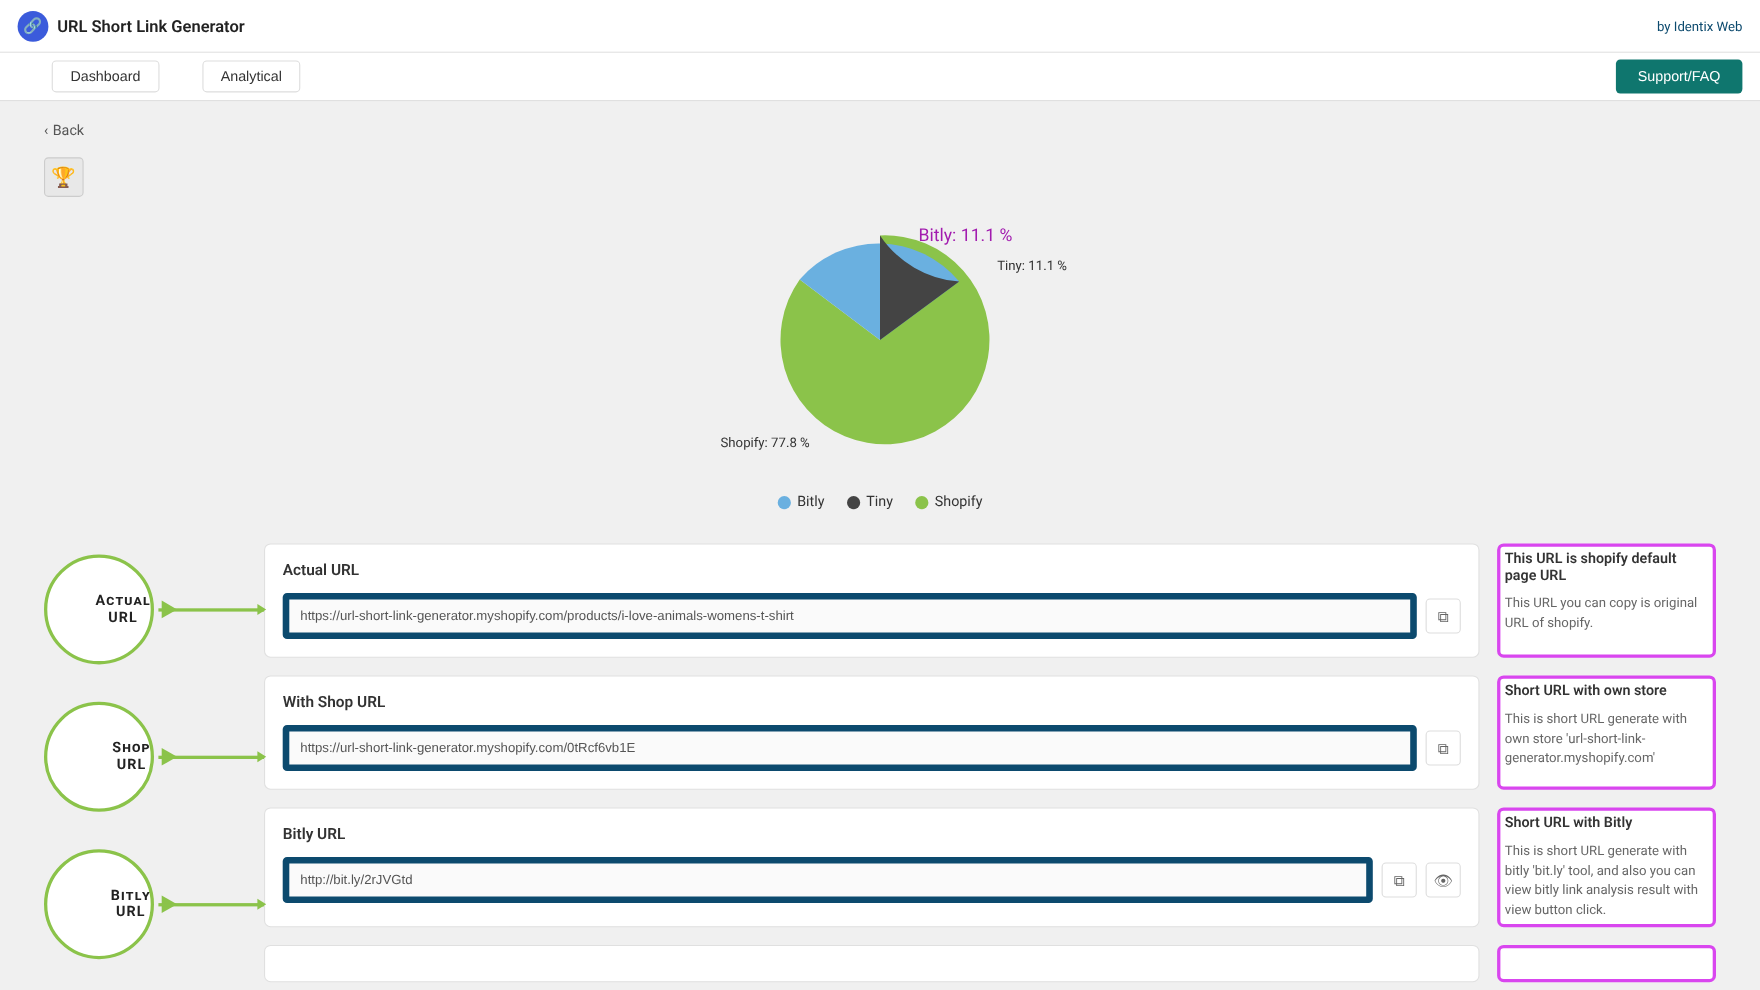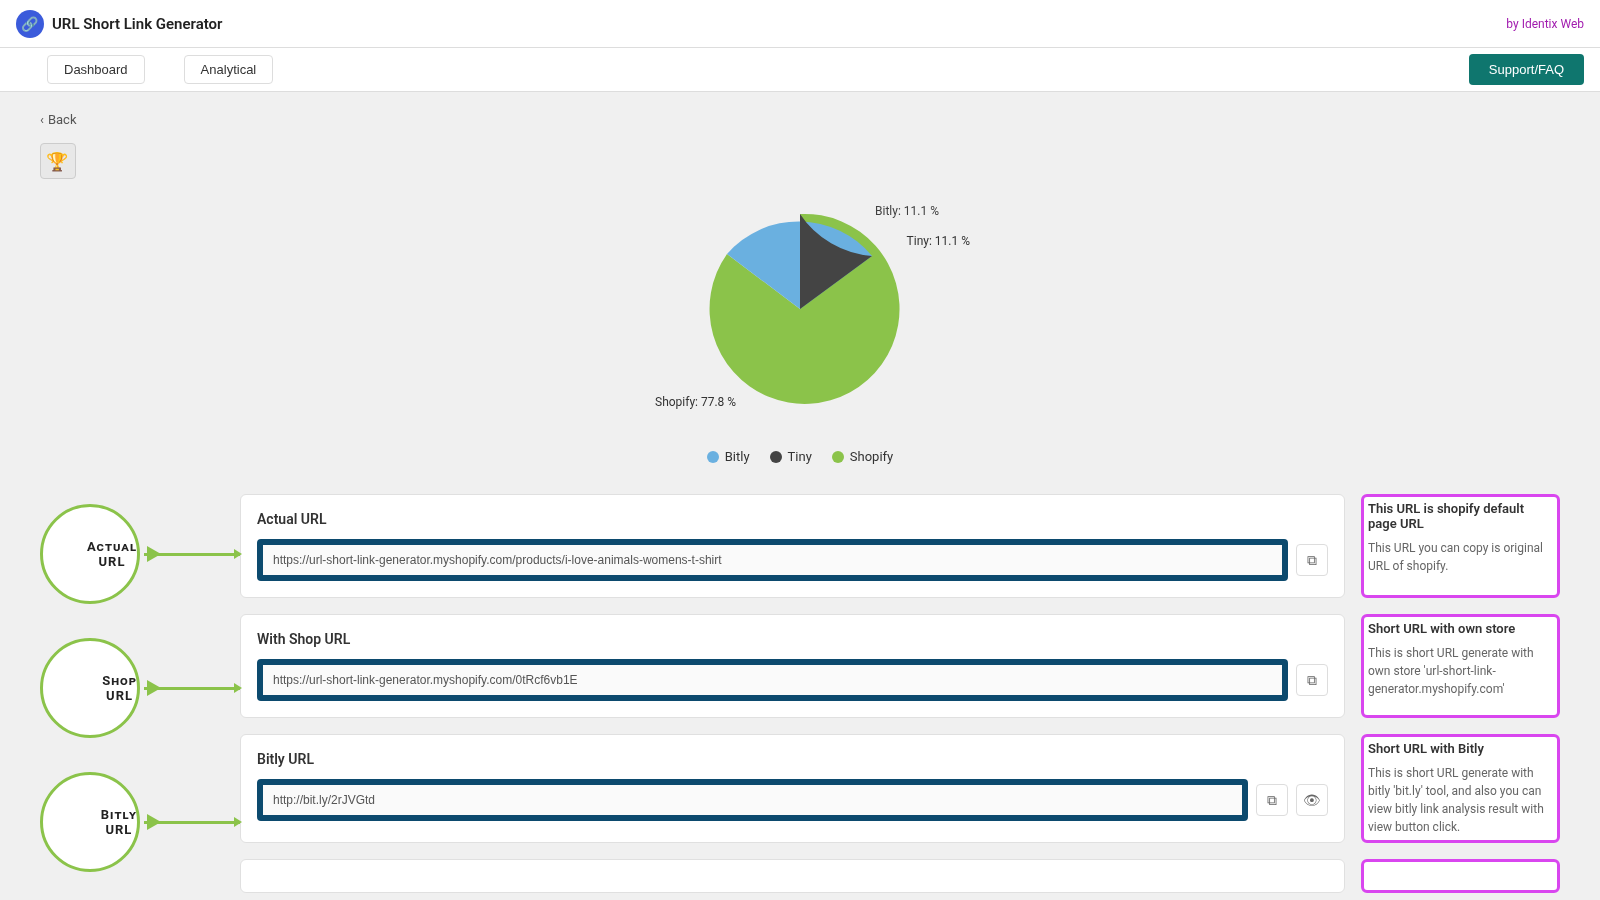--- a/index.html
+++ b/index.html
@@ -3,21 +3,21 @@
   <meta charset="utf-8">
   <style>
     * { box-sizing: border-box; margin: 0; padding: 0; }
     body { font-family: -apple-system, BlinkMacSystemFont, 'Segoe UI', Roboto, sans-serif; background: #f0f0f0; font-size: 14px; color: #333; }
 
     
     .header { background: #fff; border-bottom: 1px solid #ddd; padding: 8px 16px; display: flex; align-items: center; justify-content: space-between; height: 48px; }
     .header-left { display: flex; align-items: center; gap: 8px; }
     .app-icon { width: 28px; height: 28px; background: #3b5bdb; border-radius: 50%; display: flex; align-items: center; justify-content: center; color: #fff; font-size: 14px; }
     .app-title { font-size: 15px; font-weight: 600; color: #222; }
-    .header-right { font-size: 12px; color: #a21caf; text-align: center; }
+    .header-right { font-size: 12px; color: #0c4a6e; text-align: center; }
 
     
     .nav { background: #fff; border-bottom: 1px solid #ddd; padding: 0 16px; display: flex; align-items: center; justify-content: space-between; height: 44px; }
     .nav-left { display: flex; gap: 8px; }
     .nav-btn { padding: 6px 16px; border: 1px solid #ddd; background: #fff; border-radius: 4px; cursor: pointer; font-size: 13px; color: #333; margin-left: 31px; }
     .support-btn { padding: 8px 20px; background: #0f766e; color: #fff; border: none; border-radius: 4px; cursor: pointer; font-size: 13px; }
 
     
     .main { padding: 20px 40px; min-height: calc(100vh - 92px); }
 
@@ -86,21 +86,21 @@
     <div class="chart-wrapper" style="position:relative; width:300px; height:240px;">
       <svg width="300" height="220" viewBox="0 0 300 220">
 
         <path d="M150,110 L150,15 A95,95 0 1,1 77,55 Z" fill="#8bc34a"></path>
 
         <path d="M150,110 L77,55 A95,95 0 0,1 222,57 Z" fill="#6ab0e0"></path>
 
         <path d="M150,110 L222,57 A95,95 0 0,1 150,15 Z" fill="#444"></path>
       </svg>
       
-      <div style="position:absolute; top:5px; left:185px; font-size:12px; color:#404040;margin-left:40px;">Bitly: 11.1 %</div>
+      <div style="position:absolute; top:5px; left:185px; font-size:16px; color:#a21caf;">Bitly: 11.1 %</div>
       <div style="position:absolute; top:35px; right:-20px; font-size:12px; color:#333;">Tiny: 11.1 %</div>
       <div style="position:absolute; bottom:30px; left:5px; font-size:12px; color:#333;">Shopify: 77.8 %</div>
     </div>
     <div class="chart-legend">
       <div class="legend-item">
         <div class="legend-dot" style="background:#6ab0e0;"></div>
         <span>Bitly</span>
       </div>
       <div class="legend-item">
         <div class="legend-dot" style="background:#444;"></div>

